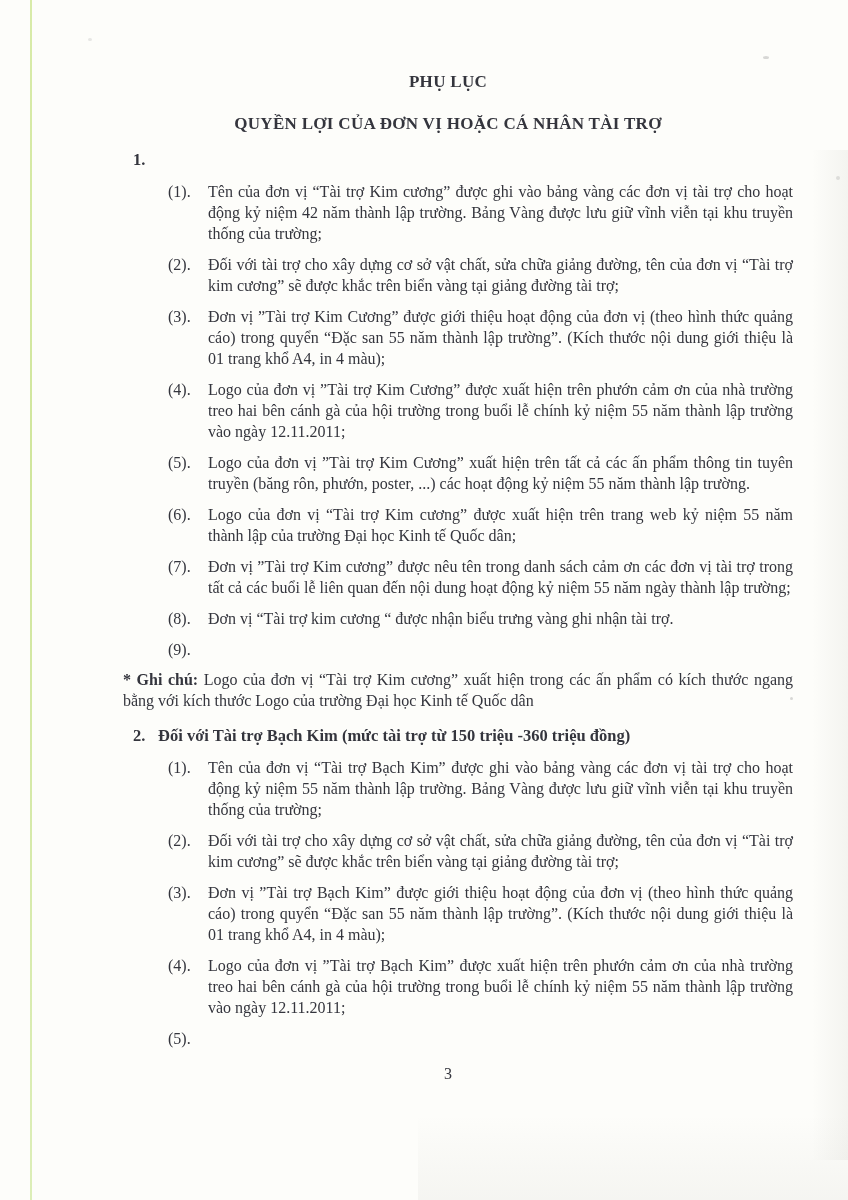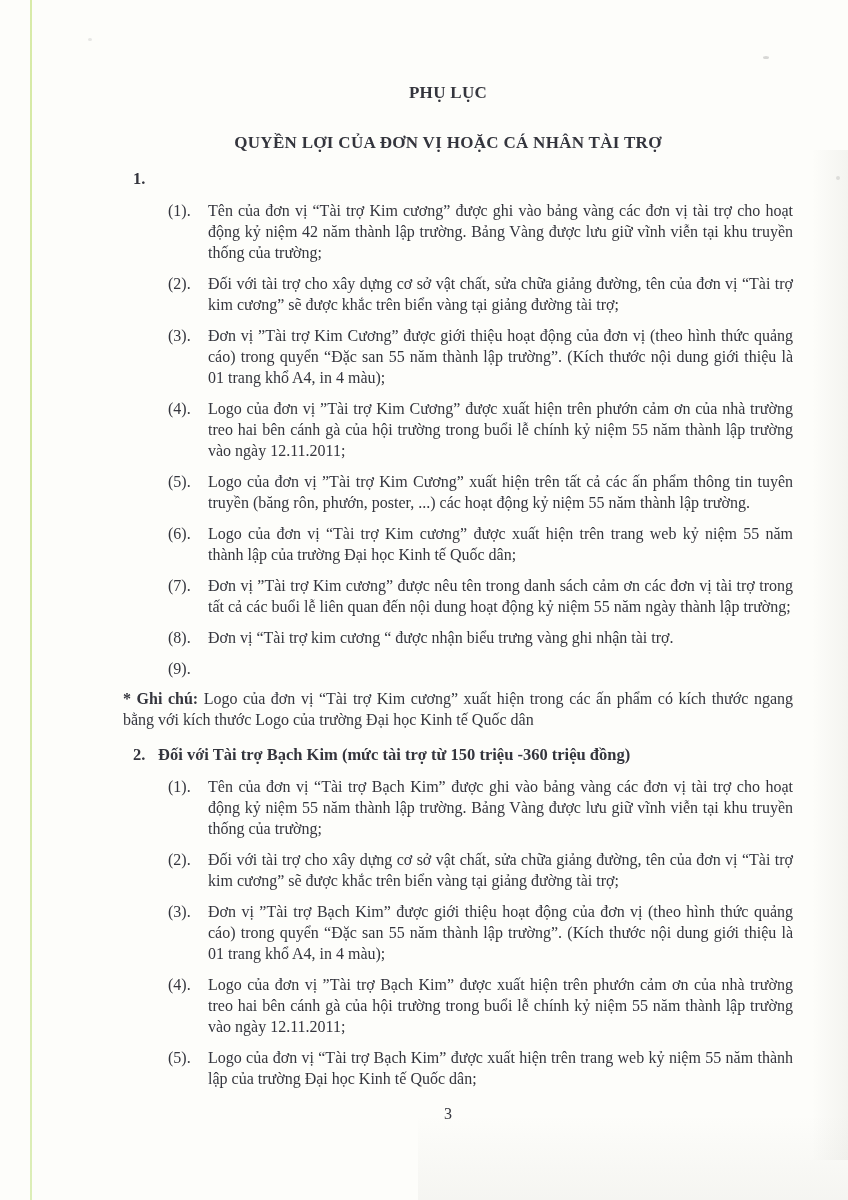--- a/index.html
+++ b/index.html
@@ -31,28 +31,28 @@
     position: absolute; right: 0; bottom: 0; width: 430px; height: 85px;
     background: linear-gradient(to bottom, rgba(150,150,140,0), rgba(150,150,140,.08));
   }
   .speck { position: absolute; border-radius: 50%; background: rgba(120,120,118,.28); filter: blur(.6px); }
   .speck.s1 { left: 763px; top: 56px;  width: 6px; height: 3px; }
   .speck.s2 { left: 88px;  top: 38px;  width: 4px; height: 3px; opacity: .6; }
   .speck.s3 { left: 836px; top: 176px; width: 4px; height: 4px; opacity: .7; }
   .speck.s4 { left: 790px; top: 697px; width: 3px; height: 3px; }
 
   .content {
-    position: absolute; left: 103px; top: 82px; width: 690px;
+    position: absolute; left: 103px; top: 71px; width: 690px;
     font-size: 16px;
   }
   .title1, .title2 {
     text-align: center; font-weight: 700; font-size: 17px;
     line-height: 22px; letter-spacing: .3px;
   }
-  .title2 { margin-top: 28px; }
+  .title2 { margin-top: 20px; }
 
   .section-heading {
     display: flex; font-weight: 700; font-size: 16.5px;
     line-height: 22px; margin-top: 14px; padding-left: 30px;
   }
   .sec-num { flex: none; width: 25px; }
 
   .item { display: flex; margin-top: 10px; line-height: 21px; }
   .item-num { flex: none; width: 40px; margin-left: 65px; }
   .item-text { flex: 1; text-align: justify; }
@@ -136,20 +136,19 @@
           <div class="item">
             <span class="item-num">(3).</span>
             <span class="item-text">Đơn vị ”Tài trợ Bạch Kim” được giới thiệu hoạt động của đơn vị (theo hình thức quảng cáo) trong quyển “Đặc san 55 năm thành lập trường”. (Kích thước nội dung giới thiệu là 01 trang khổ A4, in 4 màu);</span>
           </div>
           <div class="item">
             <span class="item-num">(4).</span>
             <span class="item-text">Logo của đơn vị ”Tài trợ Bạch Kim” được xuất hiện trên phướn cảm ơn của nhà trường treo hai bên cánh gà của hội trường trong buổi lễ chính kỷ niệm 55 năm thành lập trường vào ngày 12.11.2011;</span>
           </div>
           <div class="item">
             <span class="item-num">(5).</span>
-            <span class="item-text">Logo của đơn vị “Tài trợ Bạch Kim” được xuất hiện trên trang web kỷ niệm 55 năm thành lập của trường Đại học Kinh tế Quốc dân;</span>
           </div>
         </section>
       </div>
 
     <div class="page-number">3</div>
   </div>
 </div>
 
 </body></html>

